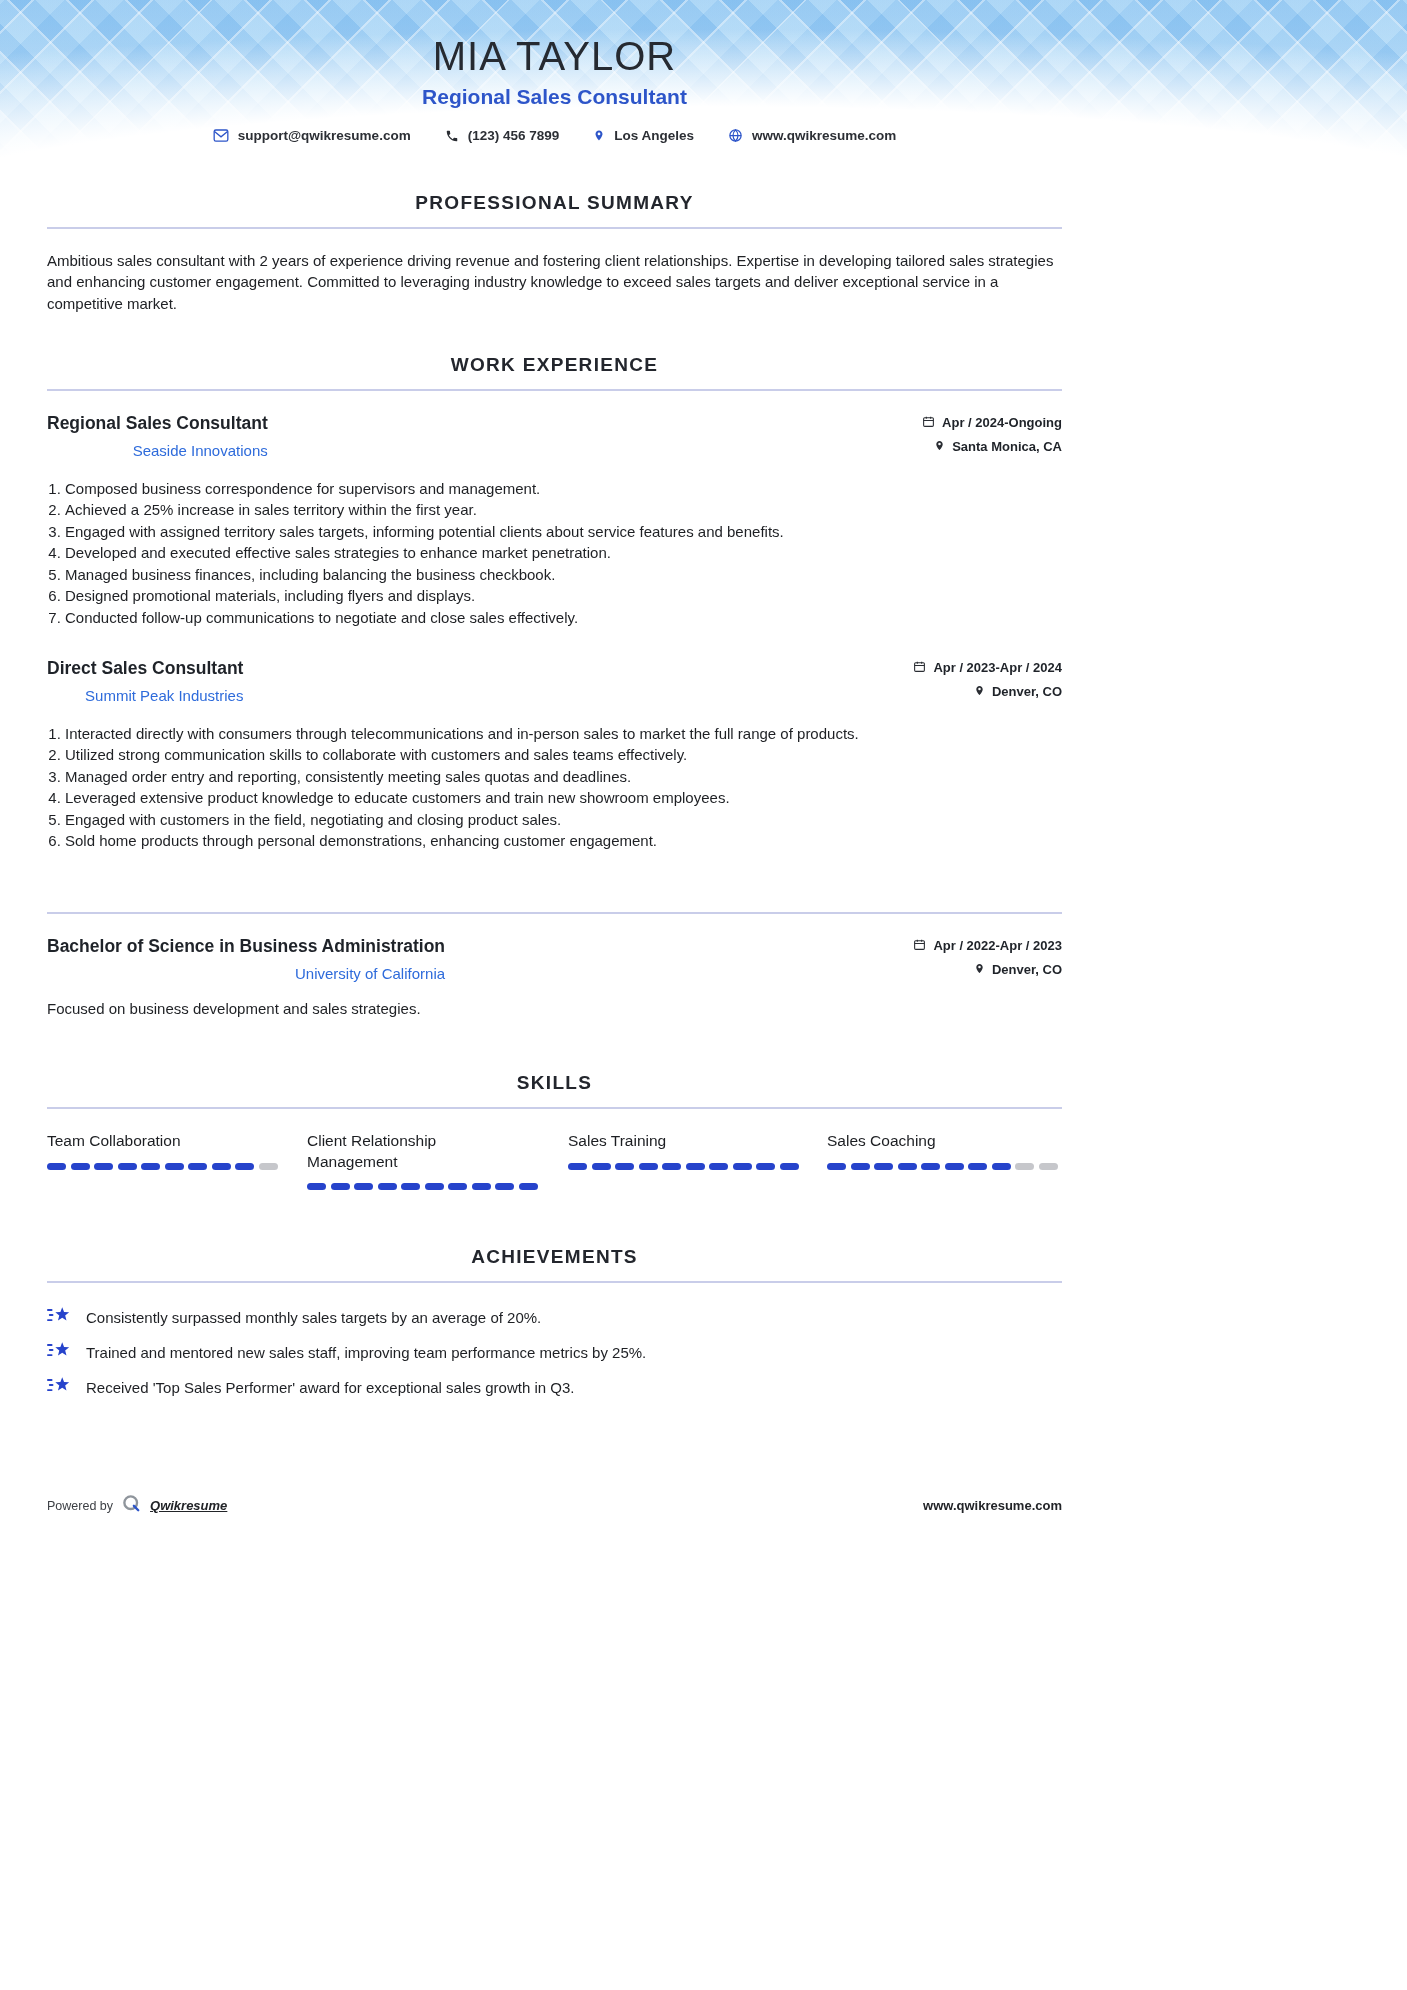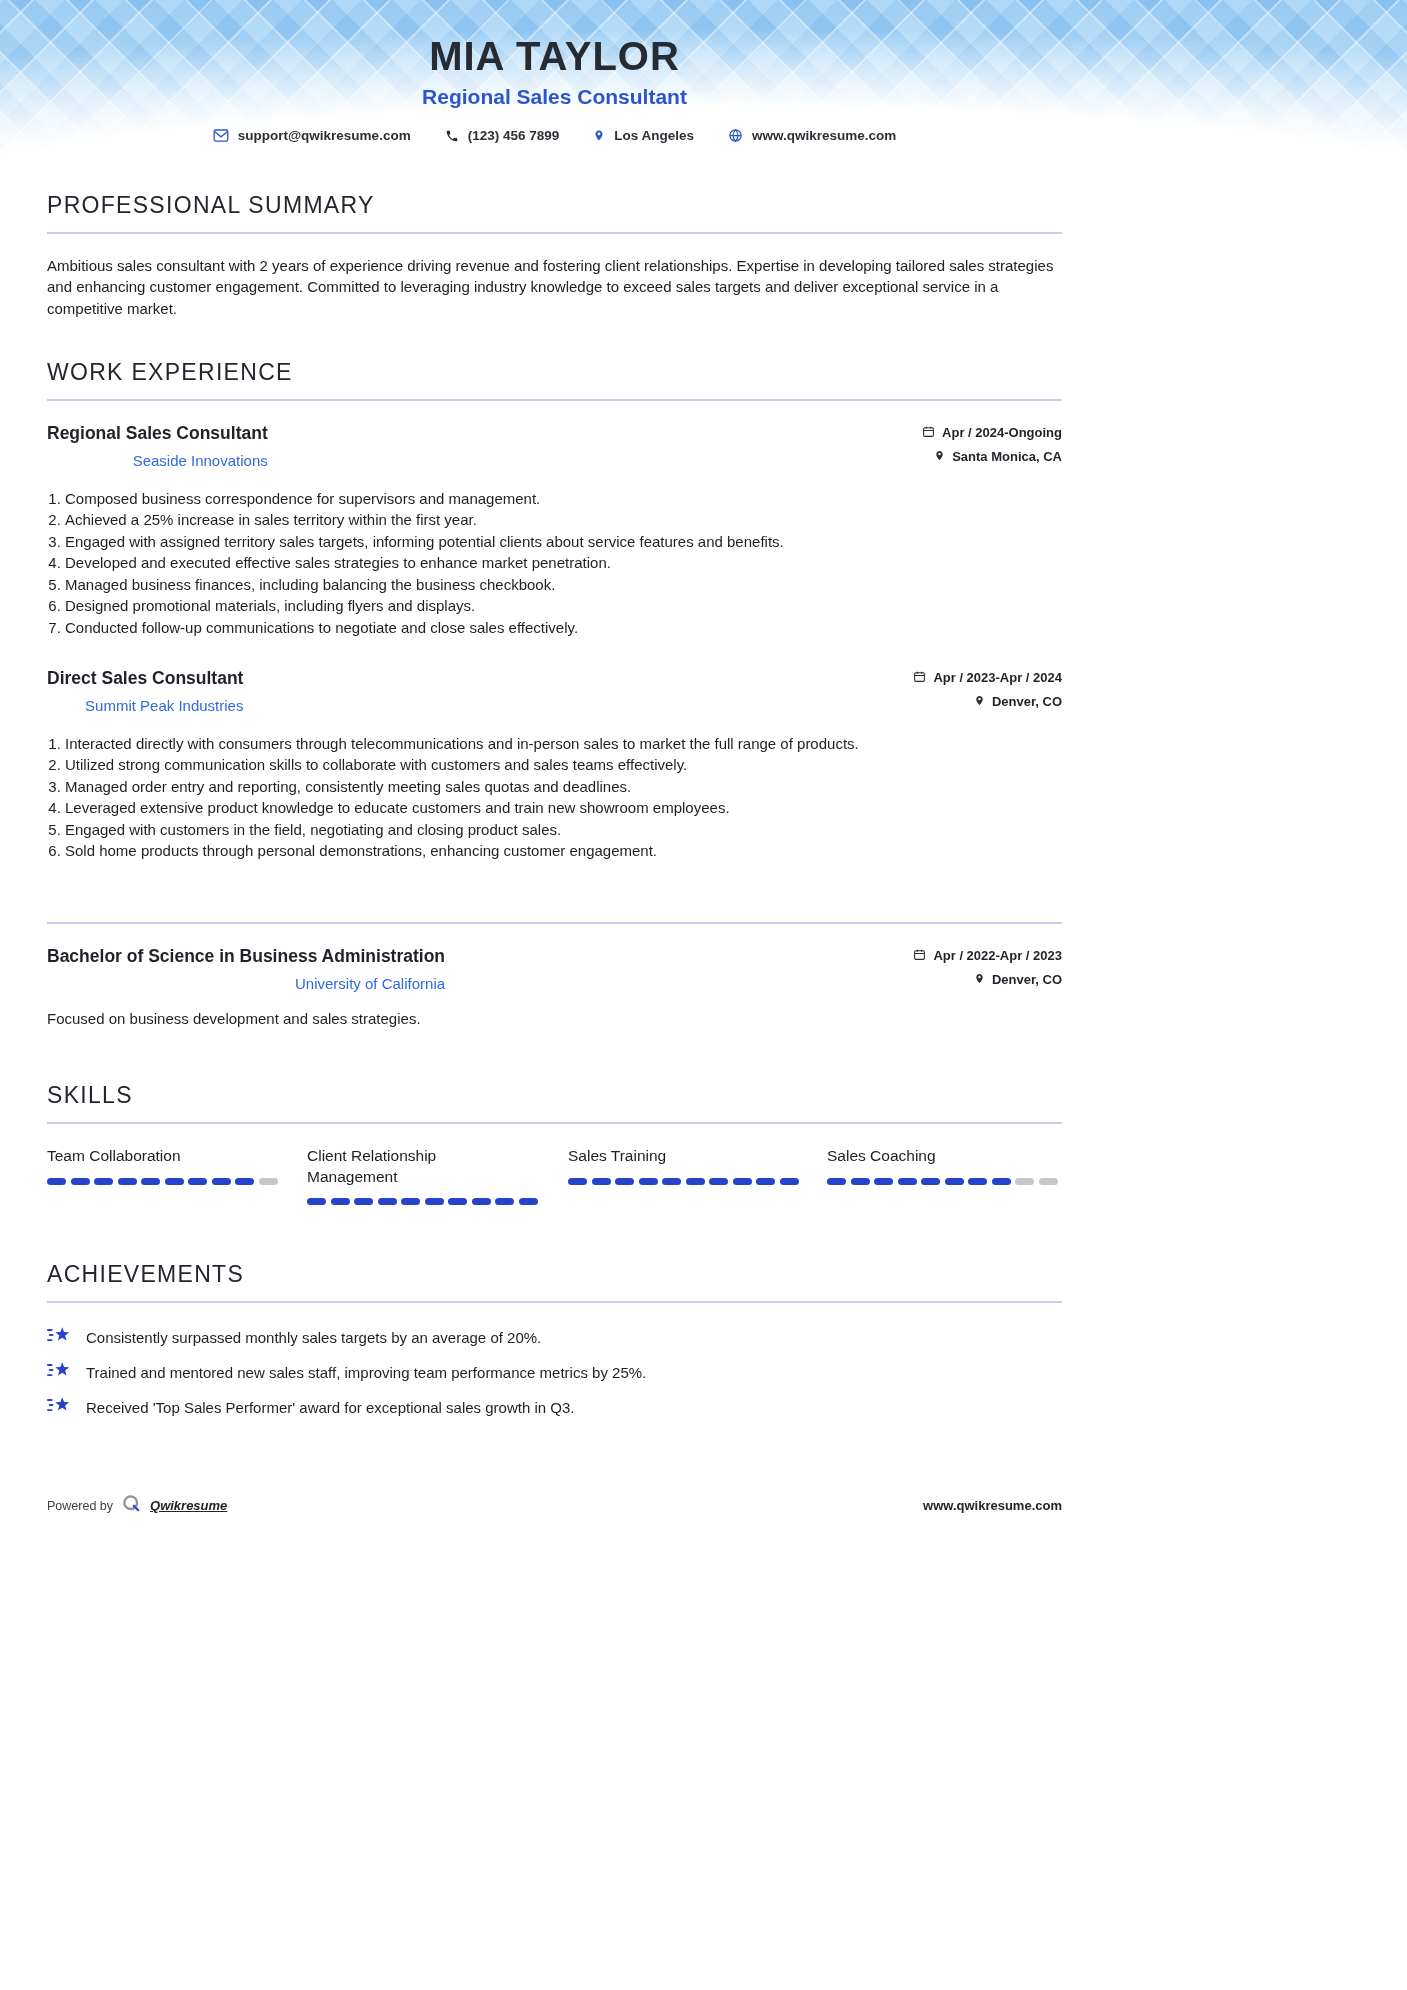--- a/index.html
+++ b/index.html
@@ -27,21 +27,21 @@
       radial-gradient(140% 150% at 50% 125%, #ffffff 42%, rgba(255,255,255,0) 72%),
       repeating-linear-gradient(45deg, rgba(255,255,255,0.45) 0 2px, rgba(255,255,255,0) 2px 42px),
       repeating-linear-gradient(-45deg, rgba(255,255,255,0.45) 0 2px, rgba(255,255,255,0) 2px 42px),
       repeating-linear-gradient(45deg, rgba(126,186,238,0.30) 0 21px, rgba(199,229,250,0.30) 21px 42px),
       repeating-linear-gradient(-45deg, rgba(126,186,238,0.30) 0 21px, rgba(199,229,250,0.30) 21px 42px),
       linear-gradient(180deg, #92c8f2 0%, #badef8 45%, #e9f5fd 82%, #ffffff 100%);
   }
   .hero-inner { text-align: center; }
   .hero h1 {
     font-size: 40px;
-    font-weight: 700;
+    font-weight: 400;
     letter-spacing: 1px;
     color: #262a31;
   }
   .hero-title {
     margin-top: 6px;
     font-size: 21px;
     font-weight: 700;
     color: #2d55c9;
   }
   .contact-row {
@@ -52,23 +52,23 @@
     gap: 34px;
     font-size: 13.5px;
     font-weight: 700;
     color: #2c2f35;
   }
   .contact-item { display: flex; align-items: center; gap: 9px; }
   .contact-item svg { display: block; }
 
   
   .section-heading {
-    text-align: left;
-    font-size: 23px;
-    font-weight: 400;
+    text-align: center;
+    font-size: 19px;
+    font-weight: 700;
     letter-spacing: 1.3px;
     color: #23262d;
   }
   .section-rule { height: 2px; background: #c9cde9; margin-top: 13px; }
 
   .section-summary { margin-top: 20px; }
   .summary-text {
     margin-top: 21px;
     font-size: 15px;
     line-height: 1.42;

